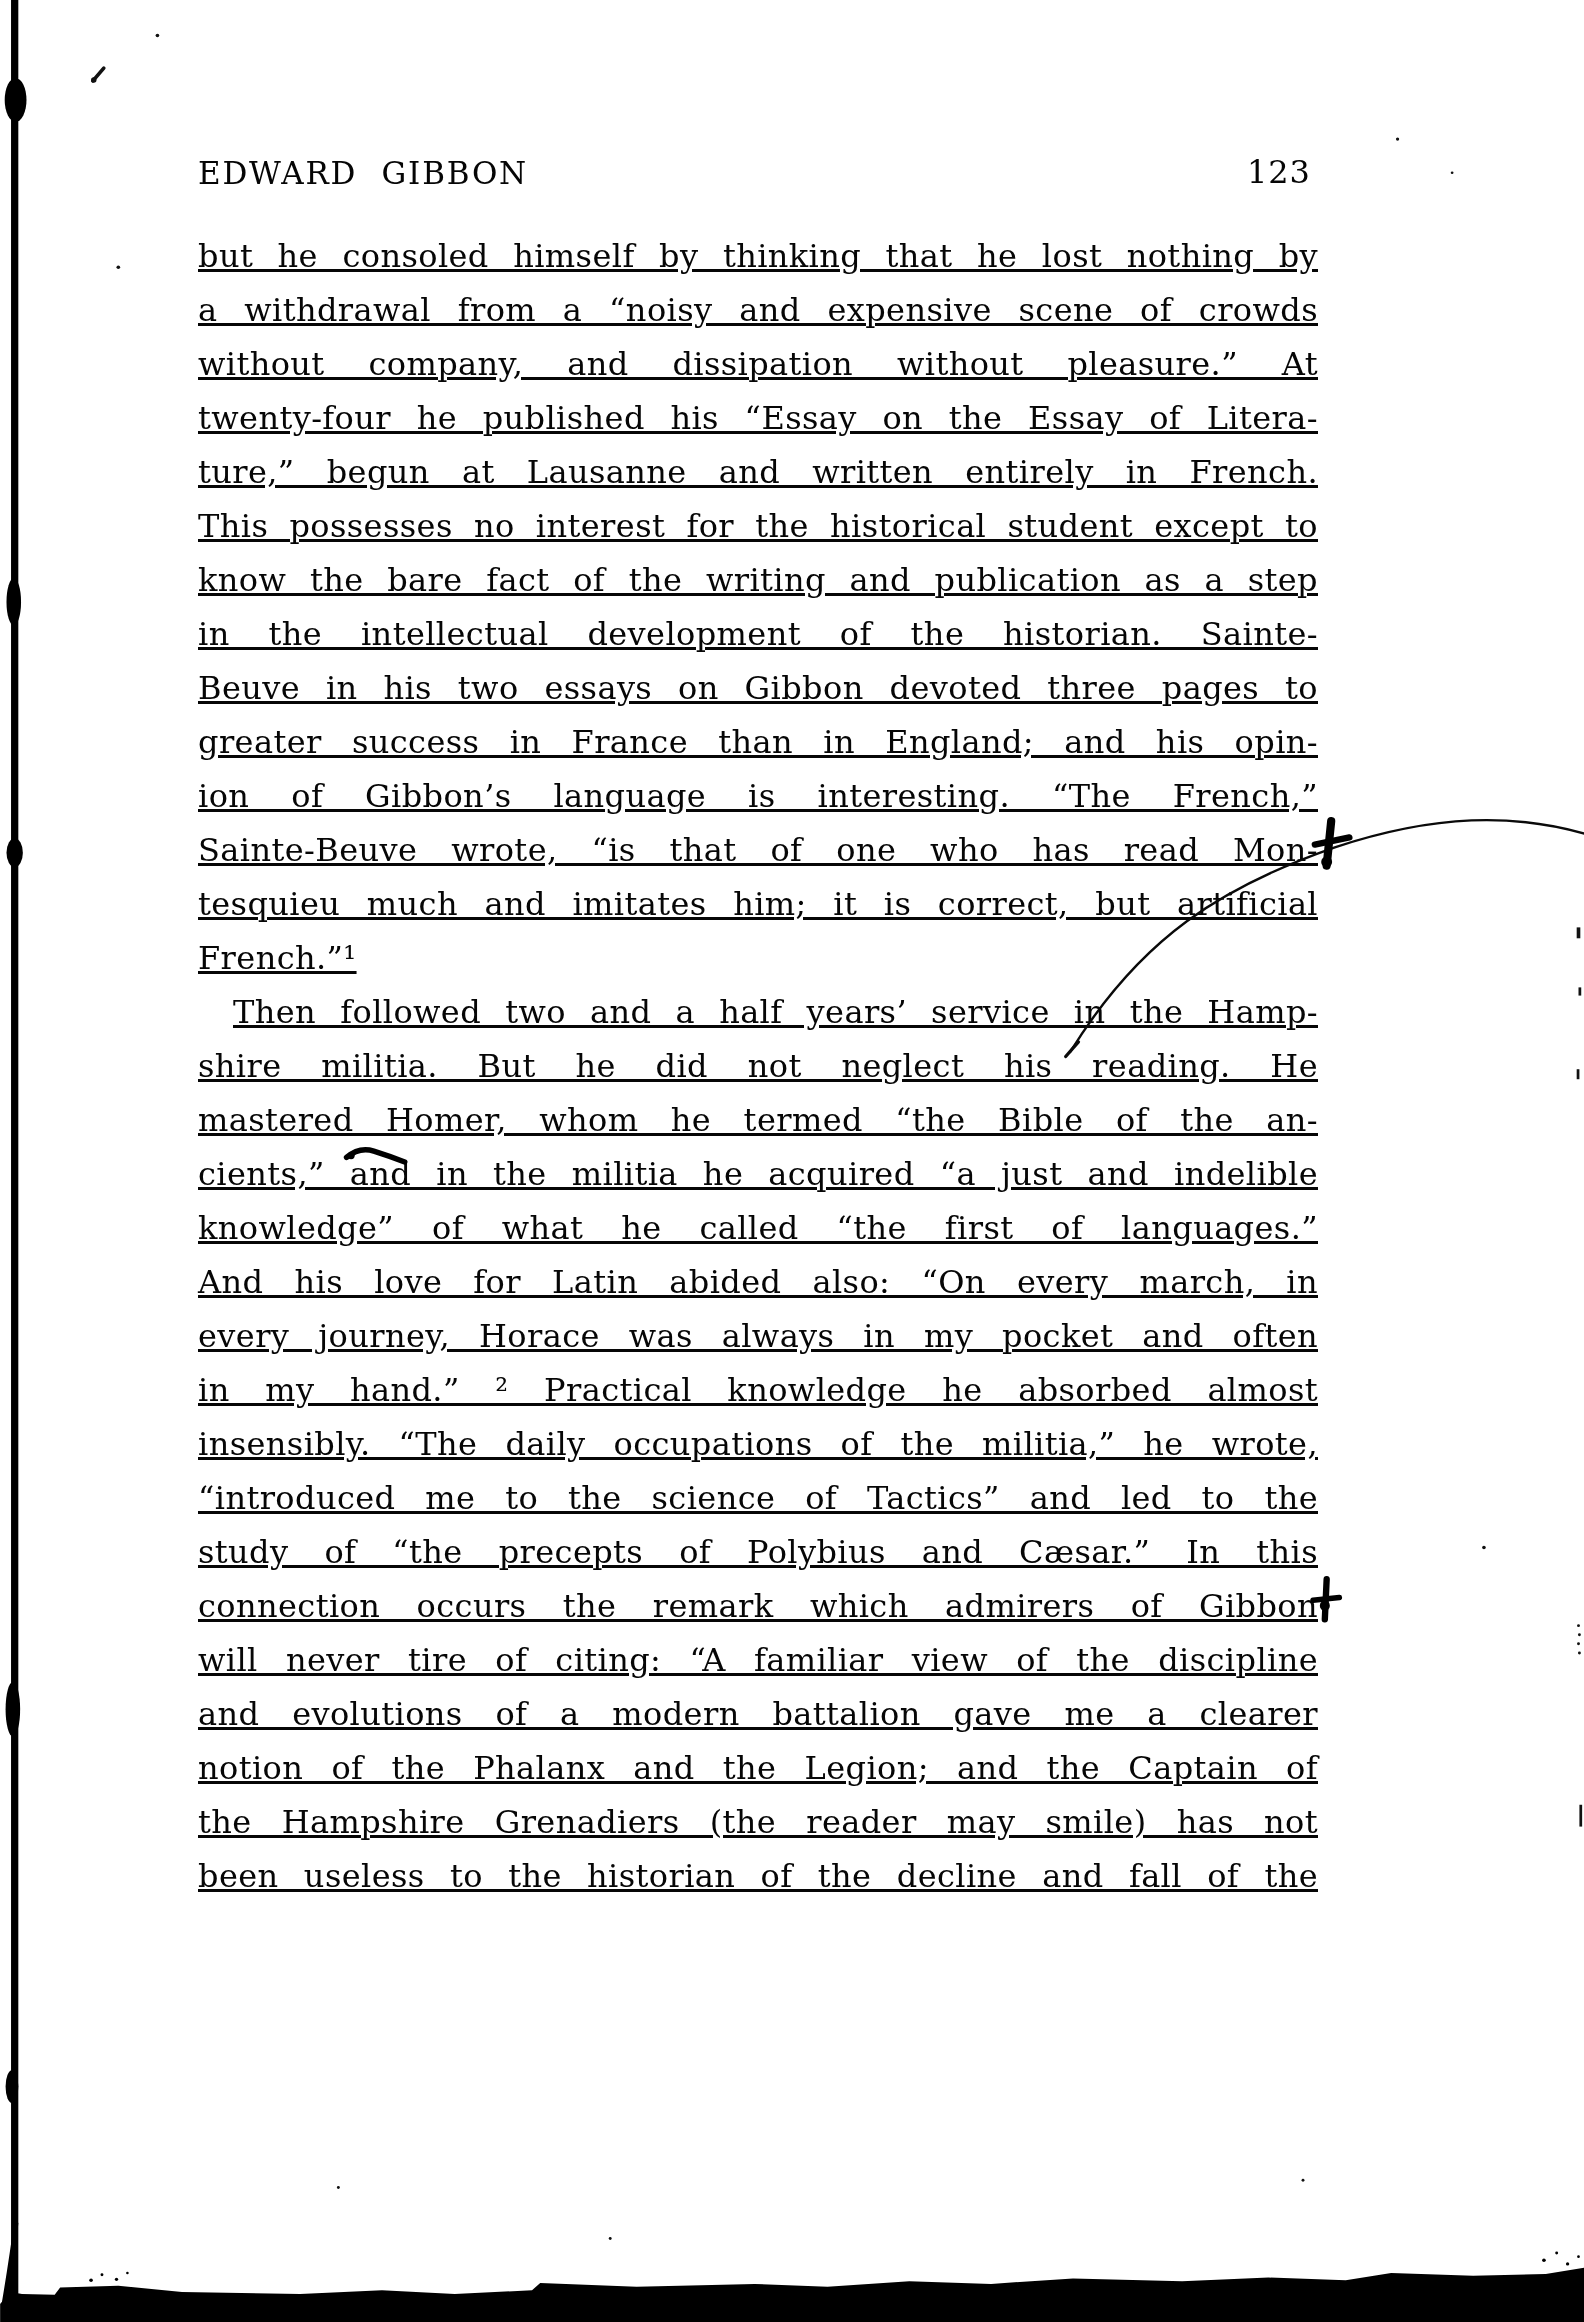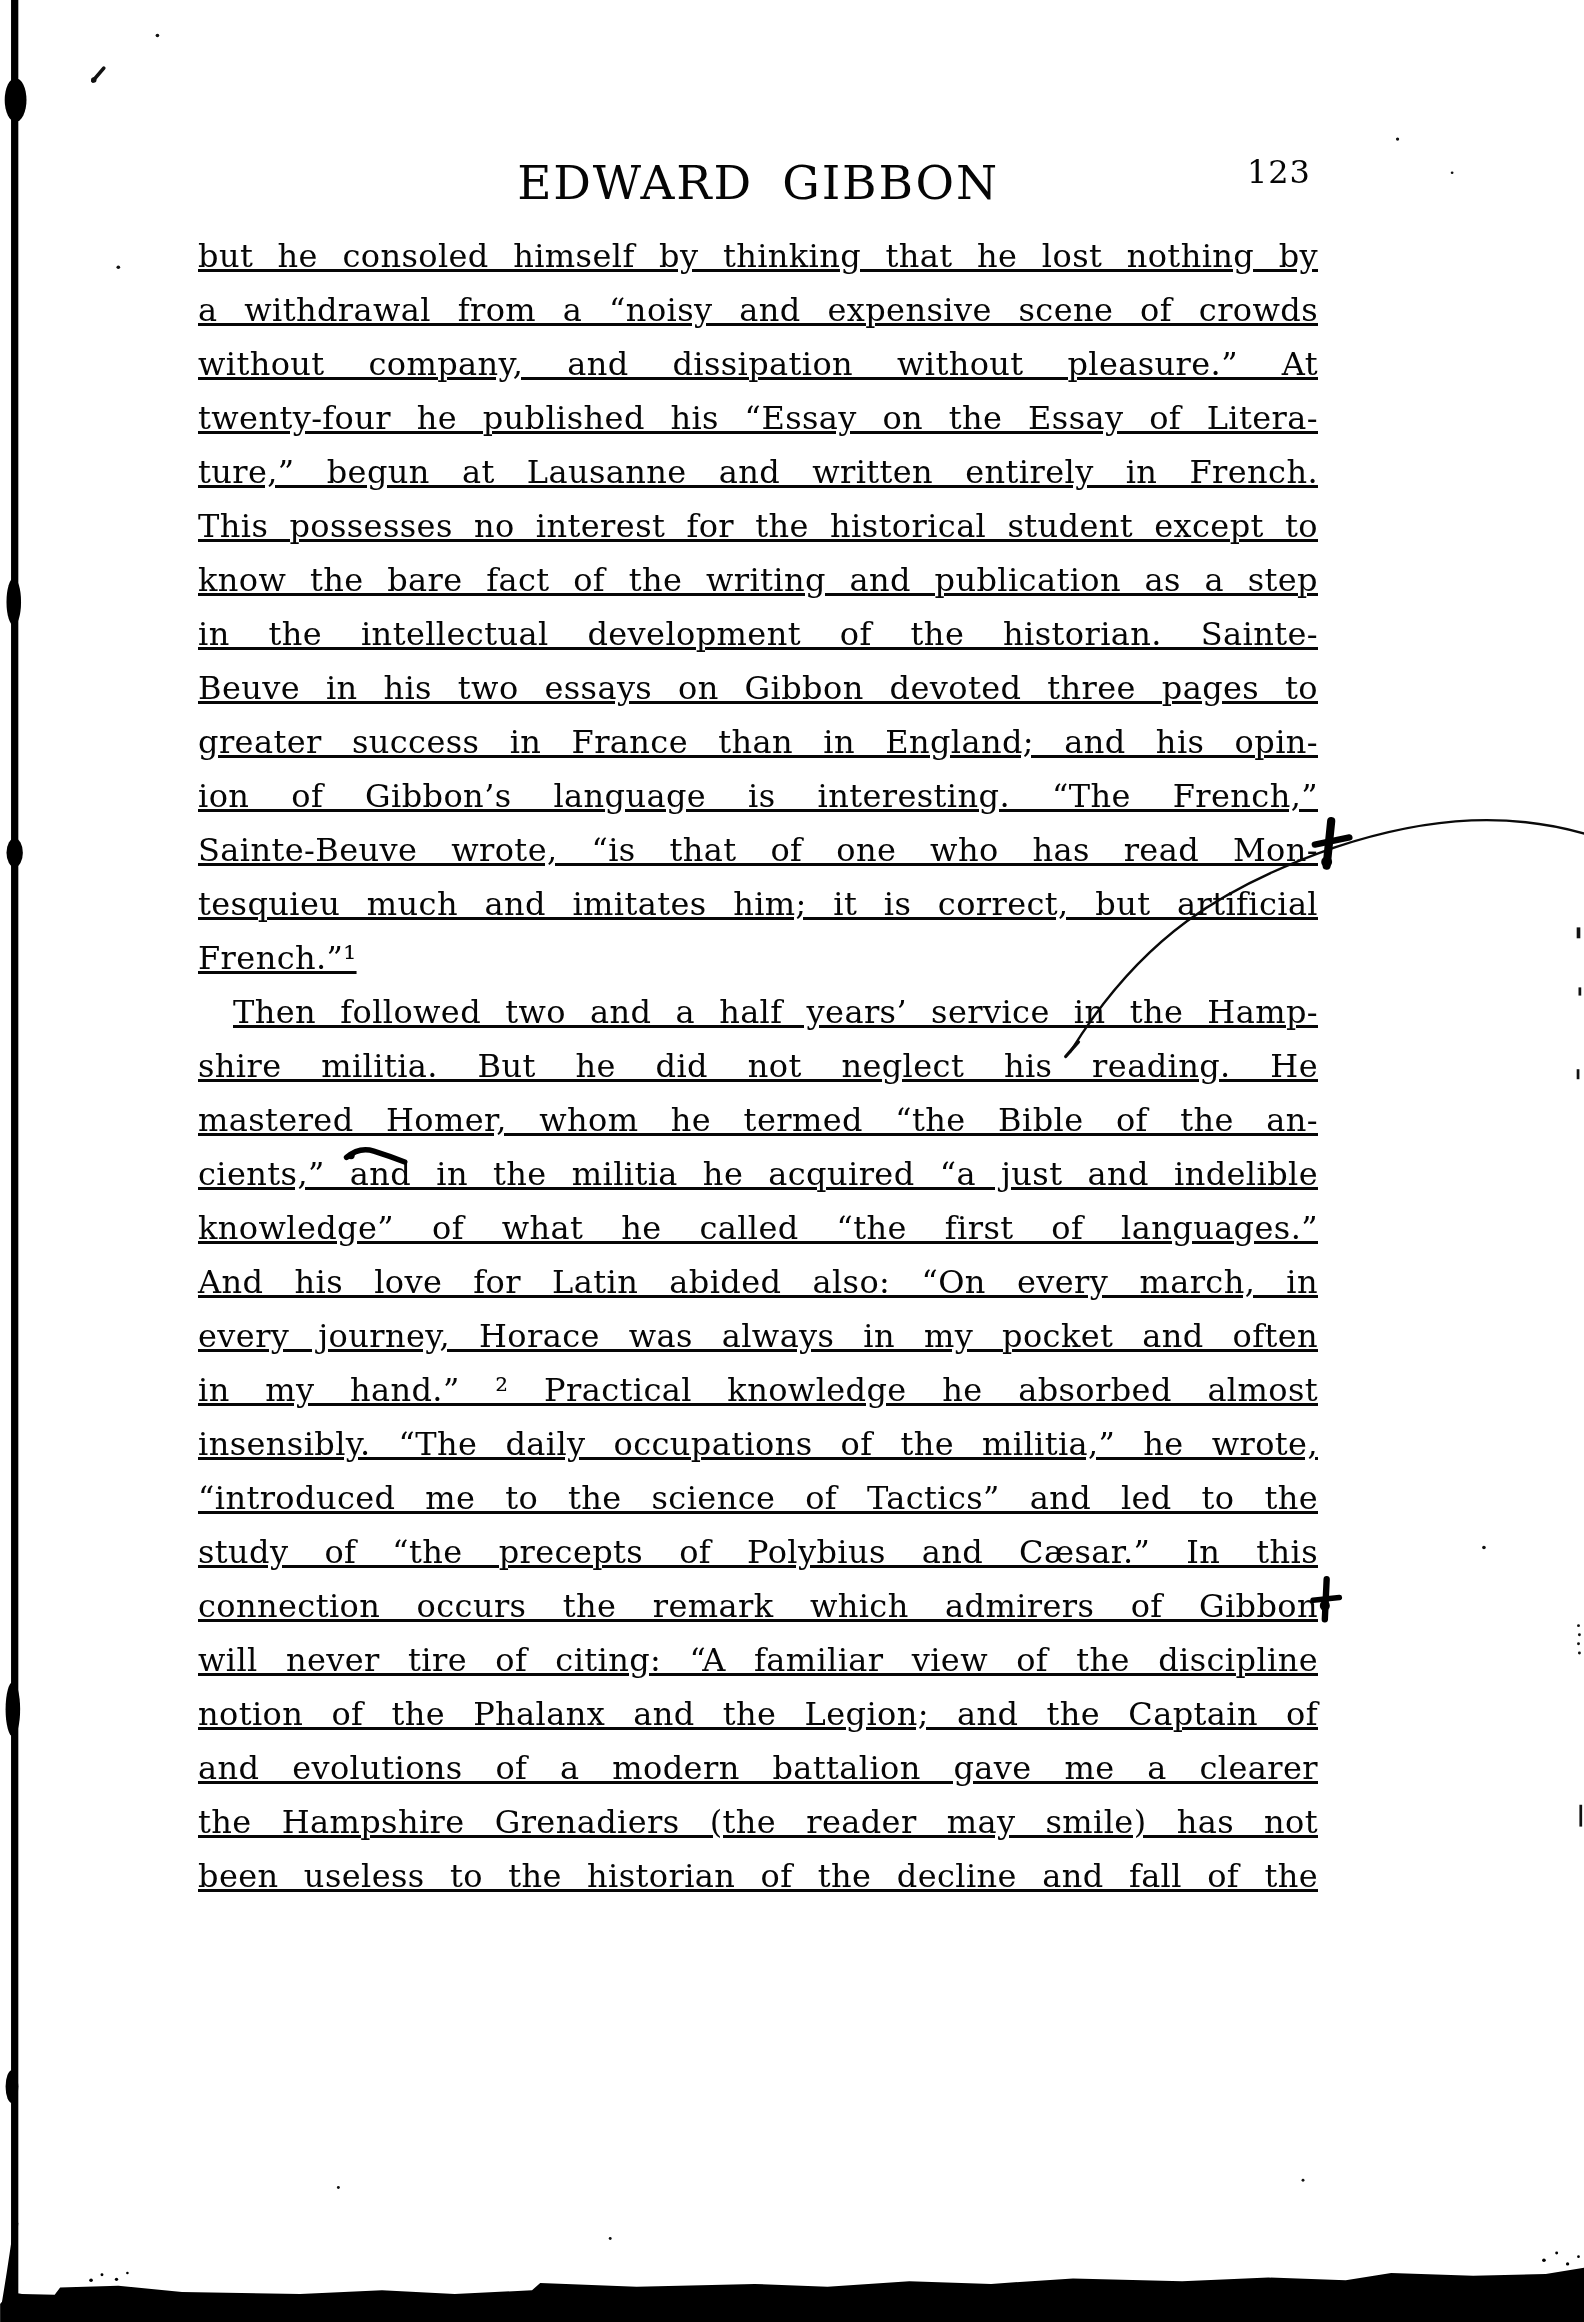--- a/index.html
+++ b/index.html
@@ -6,22 +6,22 @@
   .page {
     position:relative;
     width:1585px; height:2323px;
     background:#ffffff;
     overflow:hidden;
     font-family:"DejaVu Serif","Liberation Serif",serif;
     color:#000;
   }
   .header-row { position:absolute; left:198px; top:155px; width:1120px; height:42px; }
   .header-title {
-    display:block; text-align:center;
-    font-size:47px; letter-spacing:1.8px; word-spacing:12.7px;
+    display:block; 
+    font-size:31px; letter-spacing:1.8px; word-spacing:12.7px;
     color:#050505;
   }
   .page-number {
     position:absolute; right:7.3px; top:-1.8px;
     font-size:32px; letter-spacing:0.9px; color:#050505;
   }
   .body-text {
     position:absolute; left:198px; top:229px; width:1120px;
     font-size:32px; letter-spacing:0.4px; color:#060606;text-decoration:underline;
   }
@@ -75,22 +75,22 @@
         <div class="line">cients,” and in the militia he acquired “a just and indelible</div>
         <div class="line">knowledge” of what he called “the first of languages.”</div>
         <div class="line">And his love for Latin abided also: “On every march, in</div>
         <div class="line">every journey, Horace was always in my pocket and often</div>
         <div class="line">in my hand.” ² Practical knowledge he absorbed almost</div>
         <div class="line">insensibly. “The daily occupations of the militia,” he wrote,</div>
         <div class="line">“introduced me to the science of Tactics” and led to the</div>
         <div class="line">study of “the precepts of Polybius and Cæsar.” In this</div>
         <div class="line">connection occurs the remark which admirers of Gibbon</div>
         <div class="line">will never tire of citing: “A familiar view of the discipline</div>
+        <div class="line">and evolutions of a modern battalion gave me a clearer</div>
         <div class="line">notion of the Phalanx and the Legion; and the Captain of</div>
-        <div class="line">and evolutions of a modern battalion gave me a clearer</div>
         <div class="line">the Hampshire Grenadiers (the reader may smile) has not</div>
         <div class="line">been useless to the historian of the decline and fall of the</div>
       </div>
     </div>
 
 
   <svg class="overlay" width="1585" height="2323" viewBox="0 0 1743 2555">
 
     <g fill="#000" stroke="none">
       <rect x="12" y="0" width="8" height="2532"></rect>

